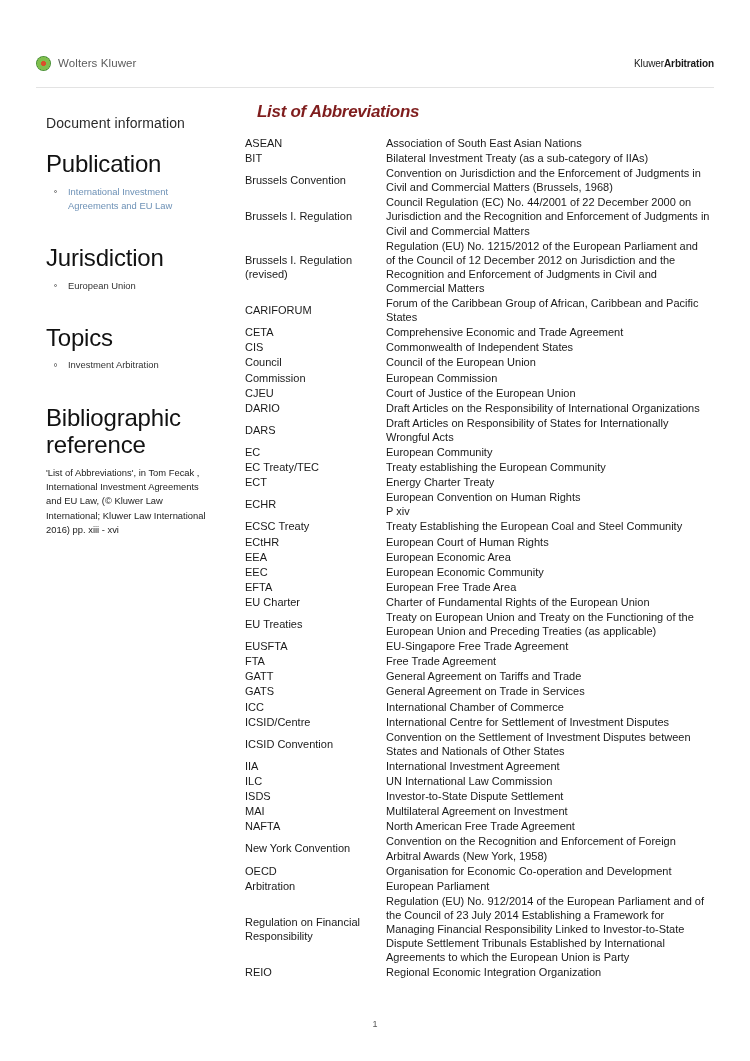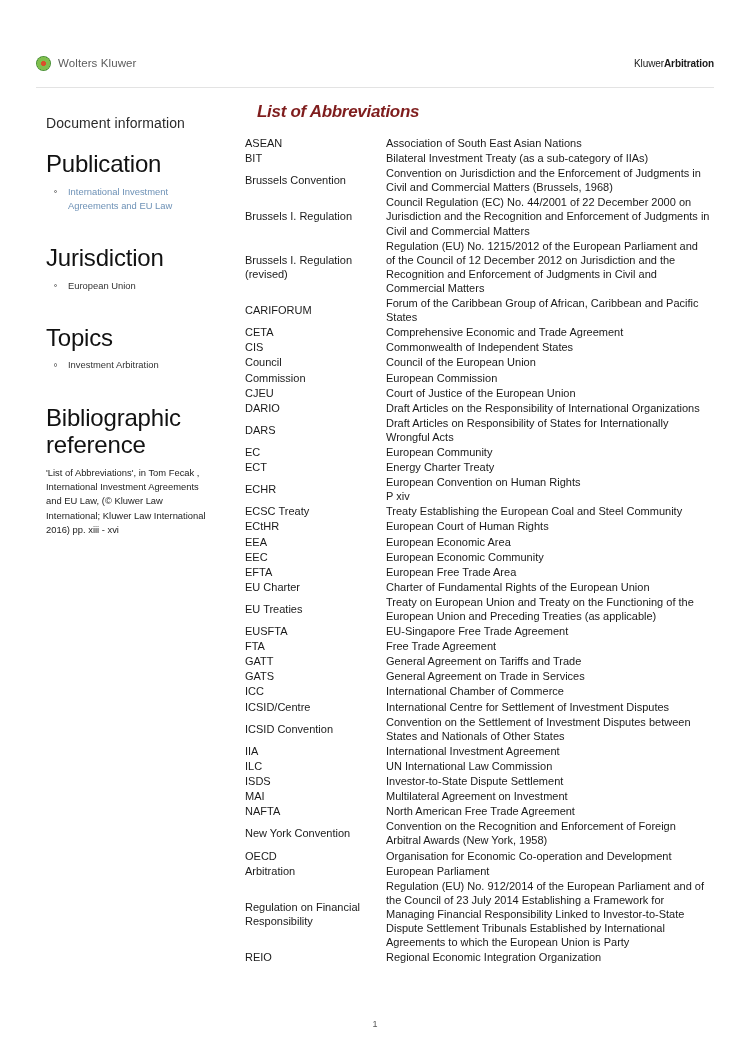--- a/index.html
+++ b/index.html
@@ -286,20 +286,24 @@
           </tr>
           <tr>
             <td class="term">DARS</td>
             <td class="def"><span>Draft Articles on Responsibility of States for Internationally Wrongful Acts</span></td>
           </tr>
           <tr>
             <td class="term">EC</td>
             <td class="def"><span>European Community</span></td>
           </tr>
           <tr>
+            <td class="term">EC Treaty/TEC</td>
+            <td class="def"><span>Treaty establishing the European Community</span></td>
+          </tr>
+          <tr>
             <td class="term">ECT</td>
             <td class="def"><span>Energy Charter Treaty</span></td>
           </tr>
           <tr>
             <td class="term">ECHR</td>
             <td class="def"><span>European Convention on Human Rights</span><span class="pagemark">P xiv</span></td>
           </tr>
           <tr>
             <td class="term">ECSC Treaty</td>
             <td class="def"><span>Treaty Establishing the European Coal and Steel Community</span></td>

